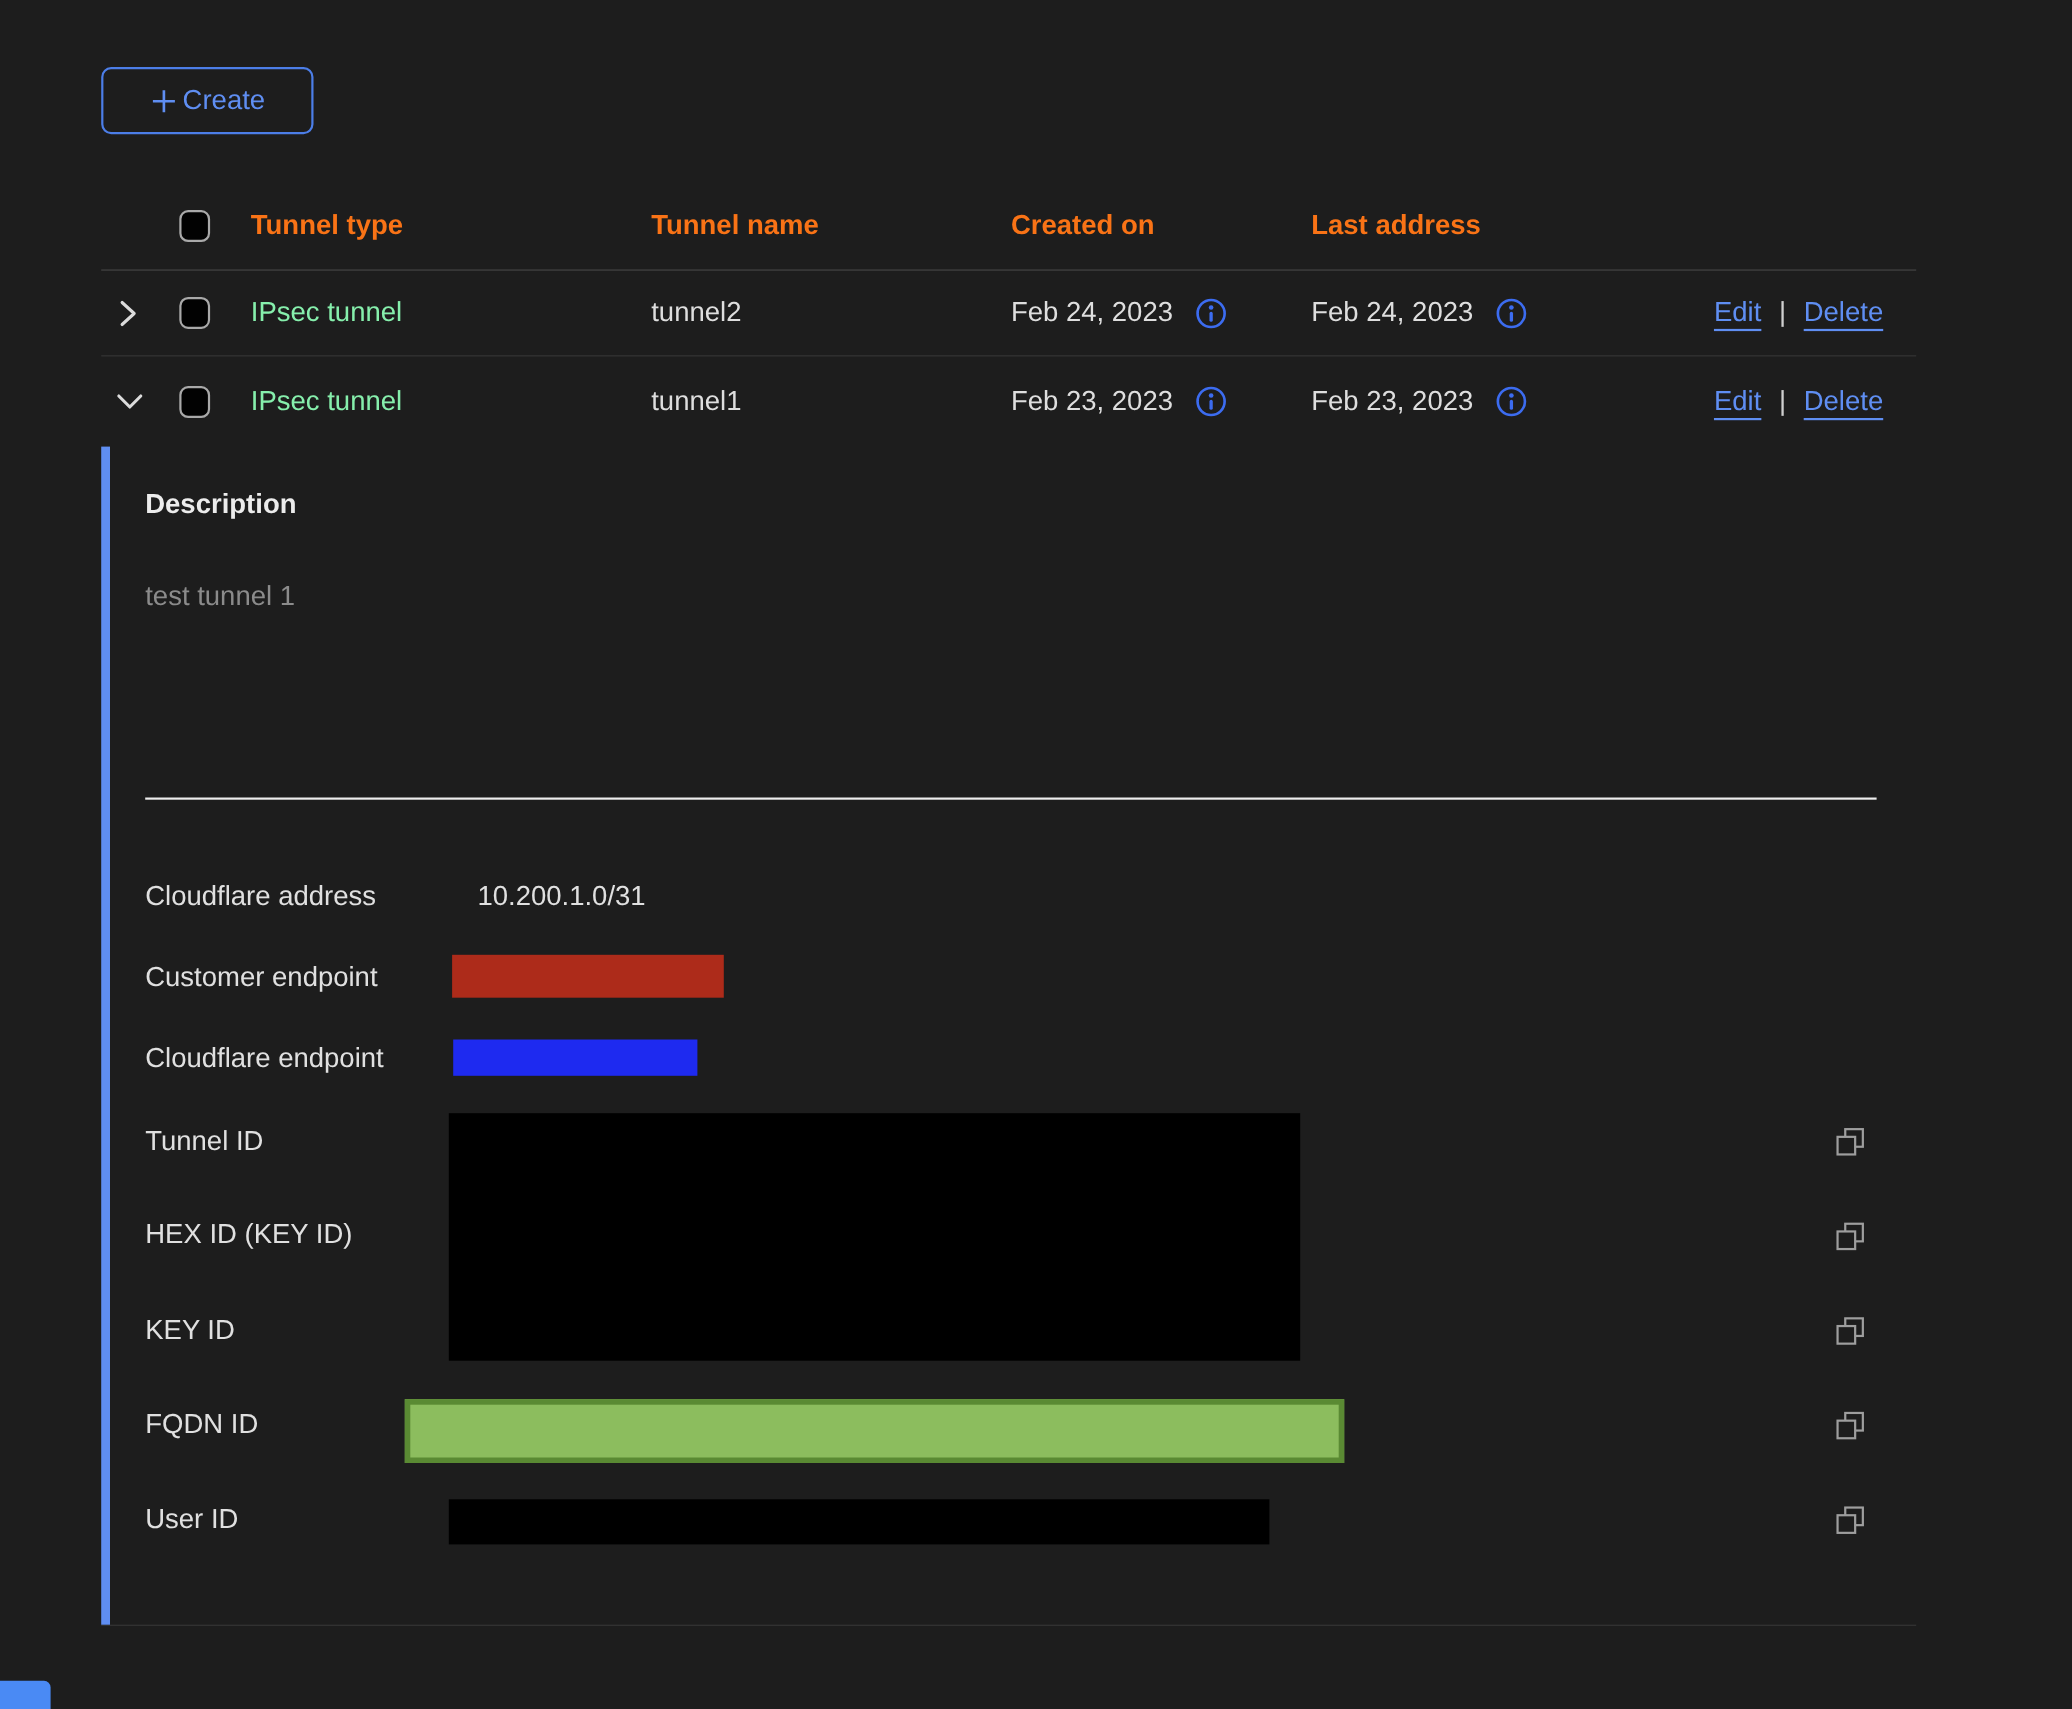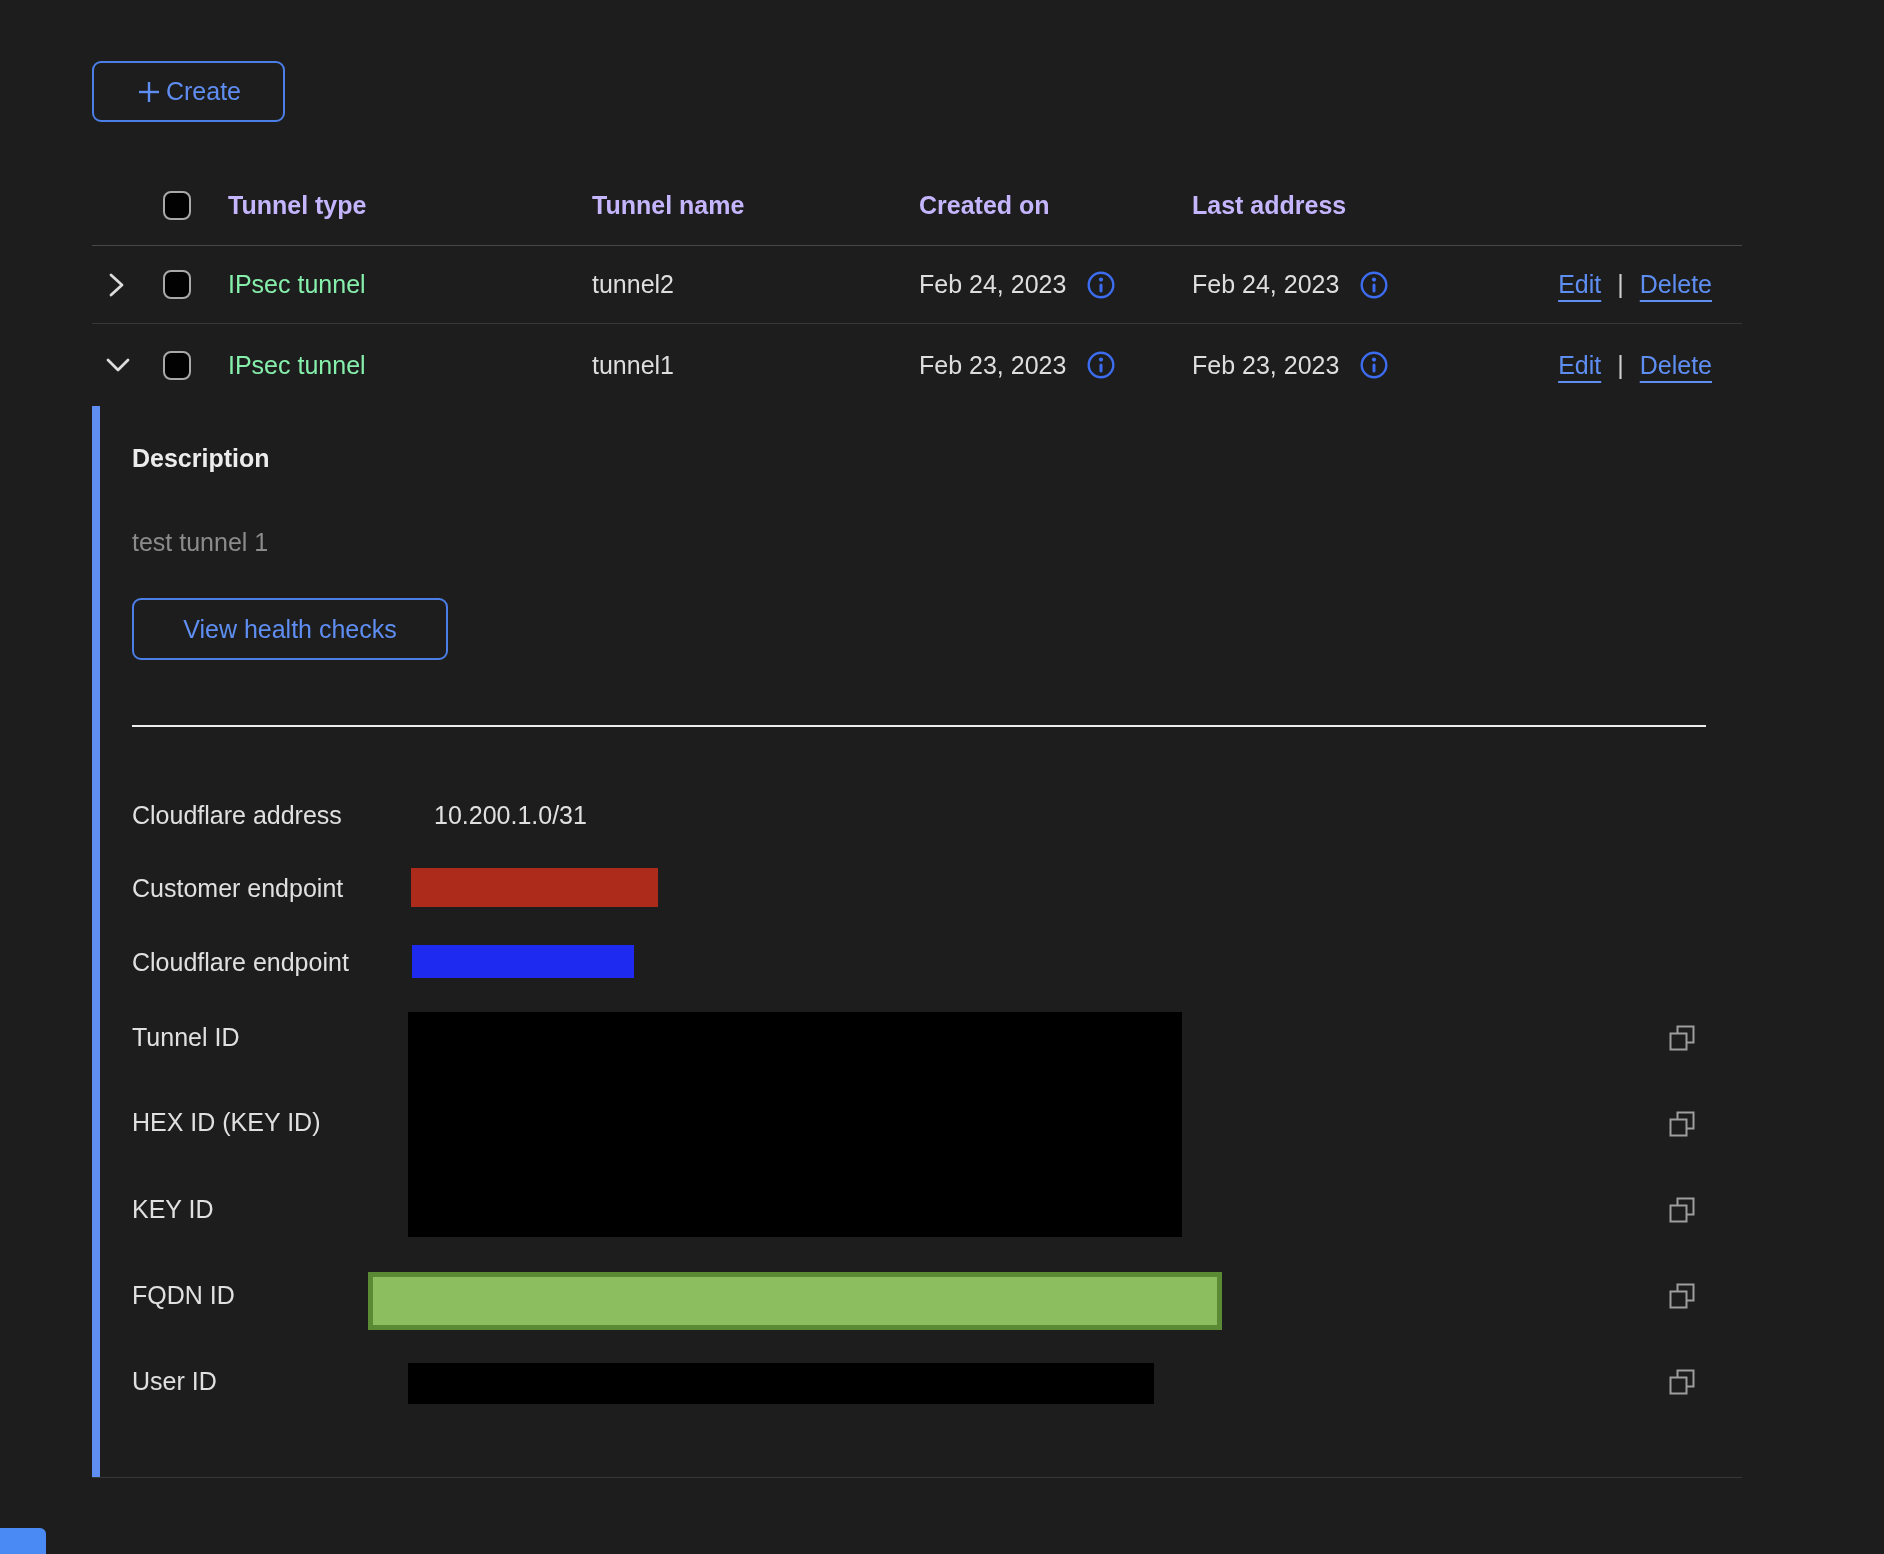--- a/index.html
+++ b/index.html
@@ -8,21 +8,21 @@
 
   
   .create-btn{position:absolute;left:92px;top:61px;width:193px;height:61px;box-sizing:border-box;
     background:transparent;border:2px solid #4c7ee8;border-radius:9px;color:#5f8ef2;
     font-size:25px;font-family:inherit;display:flex;align-items:center;justify-content:center;gap:4px;cursor:pointer;}
 
   
   .table{position:absolute;left:92px;top:166px;width:1650px;}
   .row{display:flex;align-items:center;height:80px;box-sizing:border-box;}
   .thead{border-bottom:1px solid #484848;}
-  .thead .hlabel{font-weight:700;font-size:25px;color:#c4b5fd;}
+  .thead .hlabel{font-weight:700;font-size:25px;color:#f97316;}
   .r1{border-bottom:1px solid #373737;height:78px;}
   .r2{height:82px;}
   .col-exp{width:63px;display:flex;align-items:center;}
   .col-exp .chev{margin-left:13px;background:none;border:none;padding:0;cursor:pointer;display:flex;}
   .col-check{width:73px;display:flex;align-items:center;}
   .checkbox{display:inline-block;width:24px;height:25px;margin-left:8px;border:2px solid #a9a9a9;
     border-radius:8px;background:#020202;cursor:pointer;}
   .col-type{width:329px;font-size:25px;color:#86efac;}
   .col-name{width:327px;font-size:25px;color:#dedede;margin-left:35px;}
   .col-created{width:273px;display:flex;align-items:center;gap:20px;font-size:25px;color:#dedede;}
@@ -172,21 +172,20 @@
         <span class="pipe">|</span>
         <a class="link">Delete</a>
       </div>
     </div>
 
     <div class="expanded">
       <div class="accent-bar"></div>
 
       <div class="desc-label">Description</div>
       <div class="desc-value">test tunnel 1</div>
-      <button class="health-btn">View health checks</button>
 
       <div class="divider"></div>
 
       <div class="dl l-interface">Cloudflare address</div>
       <div class="dv-text">10.200.1.0/31</div>
 
       <div class="dl l-customer">Customer endpoint</div>
       <div class="redact red-block"></div>
 
       <div class="dl l-cloudflare">Cloudflare endpoint</div>

